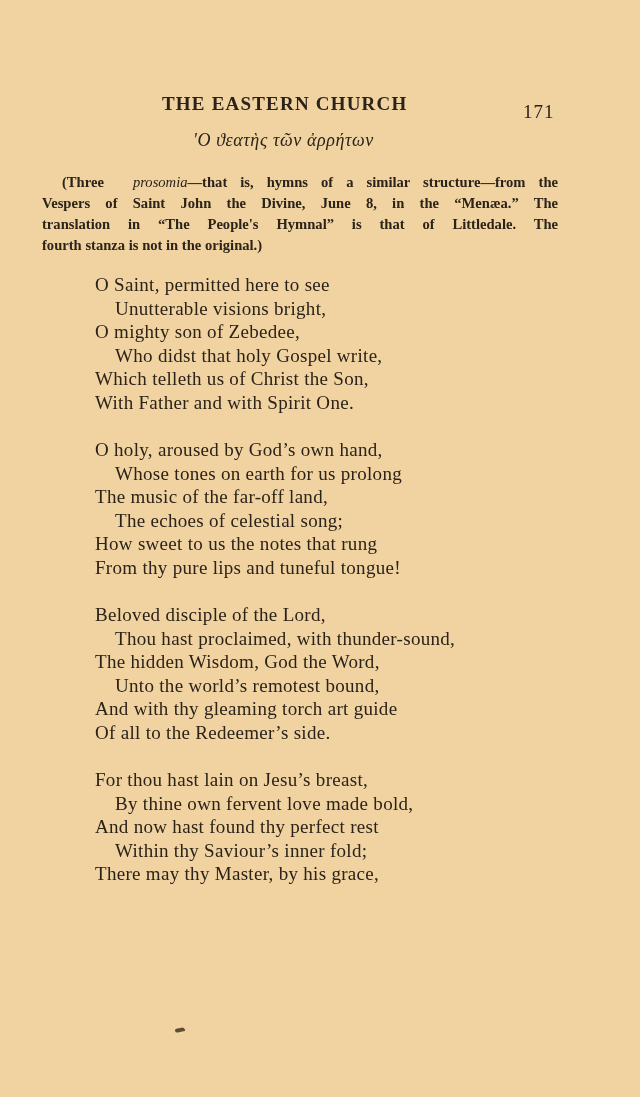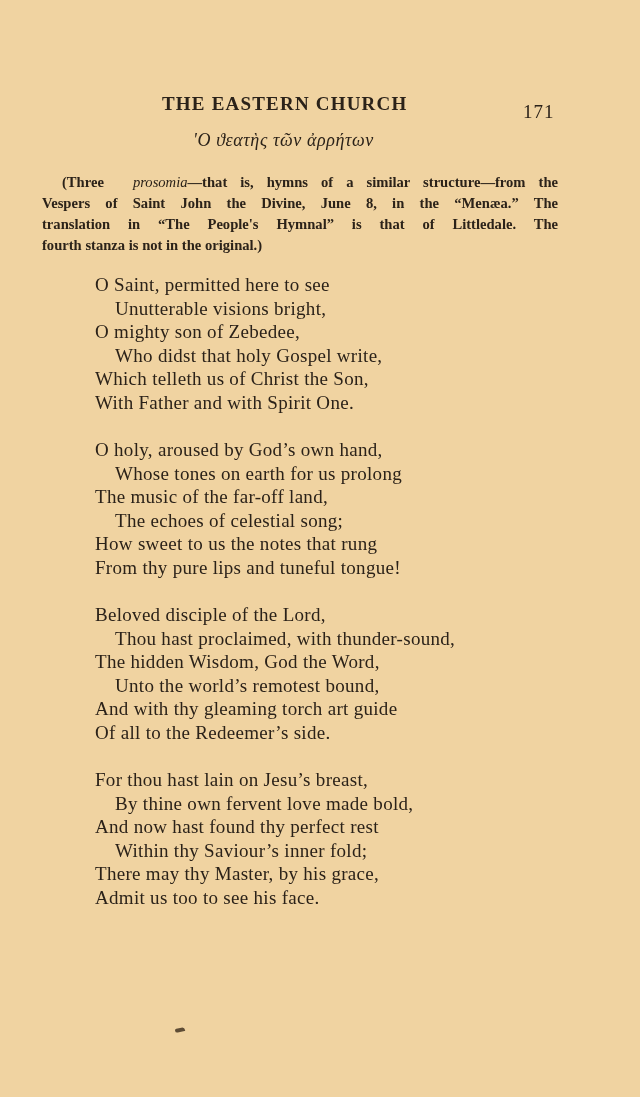--- a/index.html
+++ b/index.html
@@ -89,16 +89,15 @@
   <span class="verse">And with thy gleaming torch art guide</span>
   <span class="verse">Of all to the Redeemer’s side.</span>
 </div>
 
 <div class="stanza" style="top:768px;">
   <span class="verse">For thou hast lain on Jesu’s breast,</span>
   <span class="verse indented">By thine own fervent love made bold,</span>
   <span class="verse">And now hast found thy perfect rest</span>
   <span class="verse indented">Within thy Saviour’s inner fold;</span>
   <span class="verse">There may thy Master, by his grace,</span>
-  <span class="verse">Admit us too to see his face.</span>
 </div>
 
 <div class="ornament"></div>
 
 </body></html>

